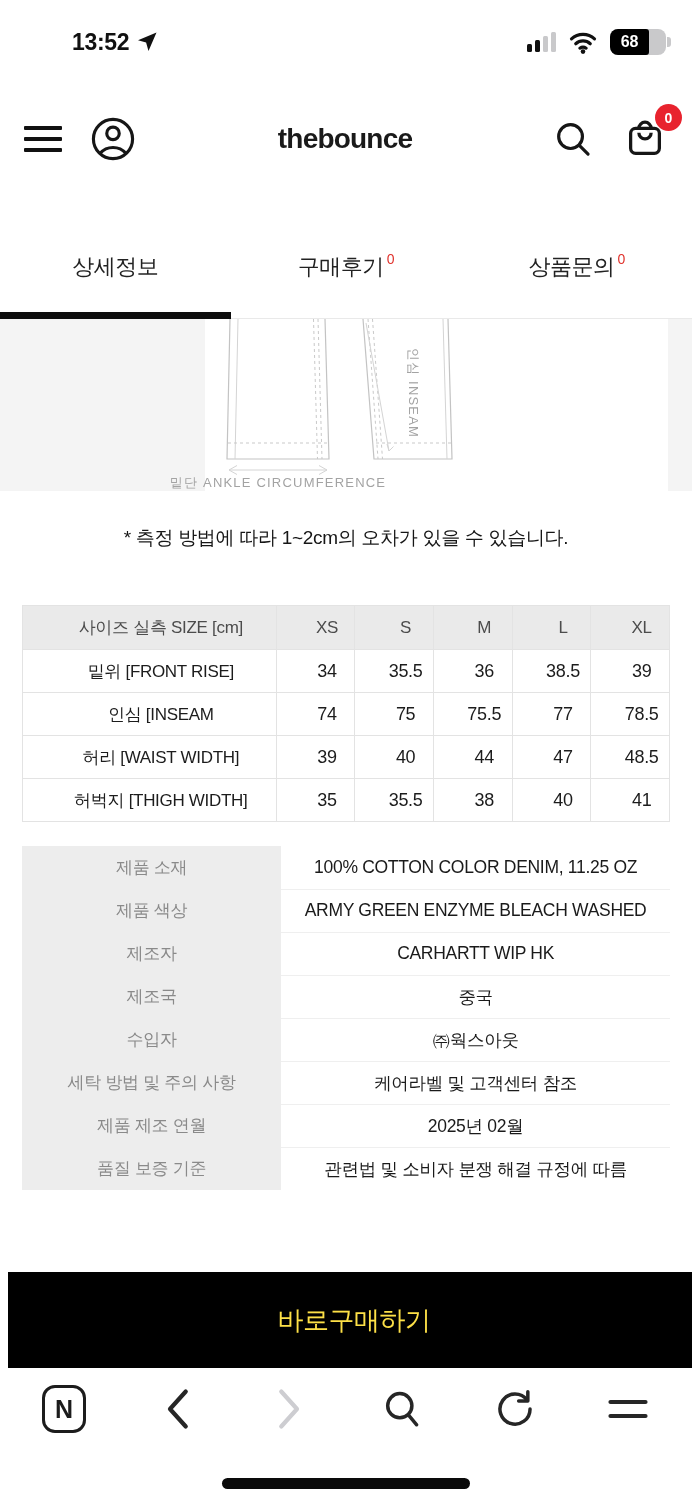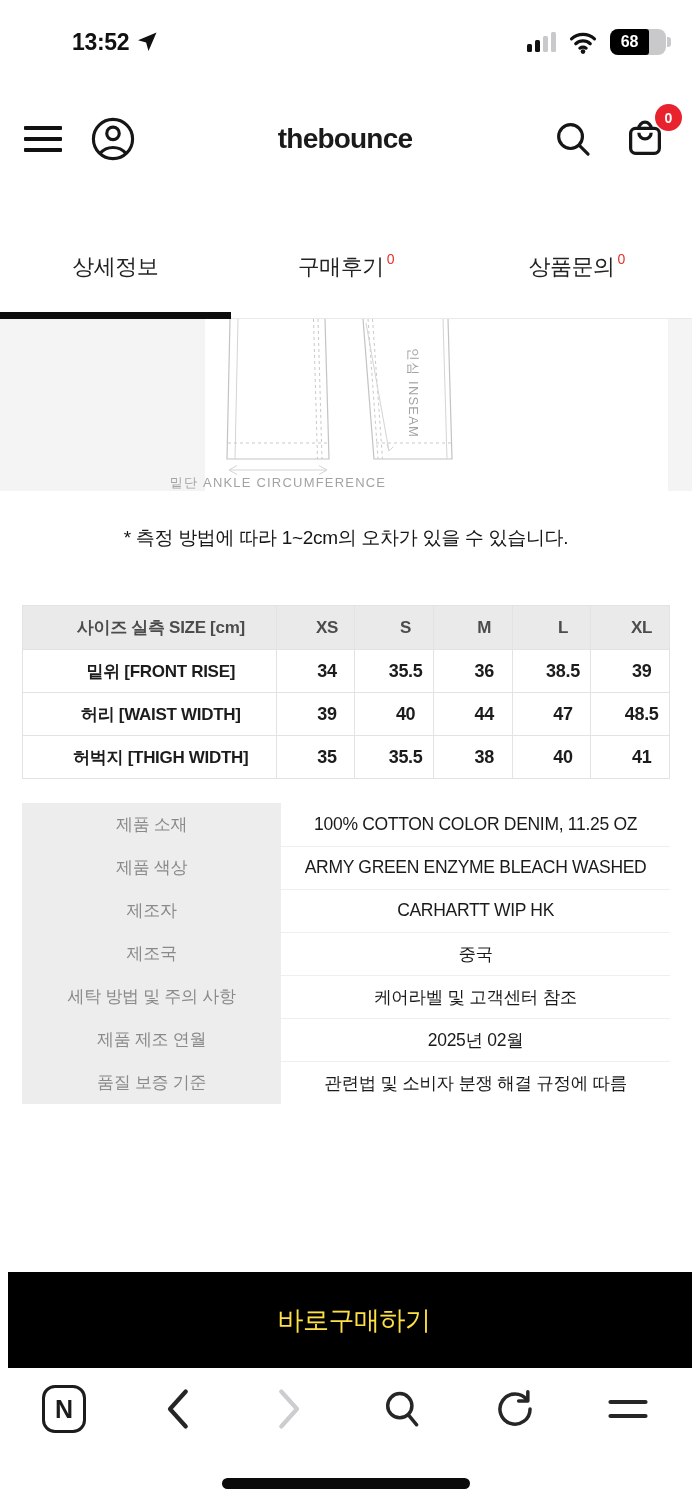--- a/index.html
+++ b/index.html
@@ -52,21 +52,21 @@
   .sketch-thin { stroke:#d4d4d4; stroke-width:1; fill:none; }
   .sketch-dash { stroke:#c9c9c9; stroke-width:1; fill:none; stroke-dasharray:3 3; }
   .sketch-label { fill:#a3a3a3; font-size:13px; letter-spacing:1.2px; }
 
   
   .note { margin-top:34px; text-align:center; font-size:19px; color:#161616; letter-spacing:-0.3px; }
 
   
   .size-table { width:648px; margin:54px auto 0; border-collapse:collapse; table-layout:fixed; }
   .size-table th, .size-table td { border:1px solid #e3e3e3; text-align:center; height:43px;
-    font-weight:700; letter-spacing:-0.3px;padding-left:23px; }
+    font-weight:400; letter-spacing:-0.3px;padding-left:23px; }
   .size-table th { background:#eaeaea; color:#4c4c4c; font-size:17px; height:44px; }
   .size-table td { color:#1c1c1c; font-size:17px; background:#fff; }
   .size-table td.num { font-size:18px; }
   .size-table col.c-label { width:39.2%; }
 
   
   .info-table { width:648px; margin:24px auto 0; border-collapse:collapse; table-layout:fixed; }
   .info-table td { height:43px; text-align:center; letter-spacing:-0.3px; }
   .info-table td.lbl { background:#ededed; color:#8a8a8a; font-size:17px; width:40%; }
   .info-table td.val { background:#fff; color:#1a1a1a; font-size:17.5px; border-bottom:1px solid #efefef; }
@@ -210,20 +210,28 @@
     </tr>
     <tr>
       <td>밑위 [FRONT RISE]</td>
       <td class="num">34</td>
       <td class="num">35.5</td>
       <td class="num">36</td>
       <td class="num">38.5</td>
       <td class="num">39</td>
     </tr>
     <tr>
+      <td>인심 [INSEAM</td>
+      <td class="num">74</td>
+      <td class="num">75</td>
+      <td class="num">75.5</td>
+      <td class="num">77</td>
+      <td class="num">78.5</td>
+    </tr>
+    <tr>
       <td>허리 [WAIST WIDTH]</td>
       <td class="num">39</td>
       <td class="num">40</td>
       <td class="num">44</td>
       <td class="num">47</td>
       <td class="num">48.5</td>
     </tr>
     <tr>
       <td>허벅지 [THIGH WIDTH]</td>
       <td class="num">35</td>
@@ -247,20 +255,24 @@
     </tr>
     <tr>
       <td class="lbl">제조자</td>
       <td class="val">CARHARTT WIP HK</td>
     </tr>
     <tr>
       <td class="lbl">제조국</td>
       <td class="val">중국</td>
     </tr>
     <tr>
+      <td class="lbl">수입자</td>
+      <td class="val">㈜웍스아웃</td>
+    </tr>
+    <tr>
       <td class="lbl">세탁 방법 및 주의 사항</td>
       <td class="val">케어라벨 및 고객센터 참조</td>
     </tr>
     <tr>
       <td class="lbl">제품 제조 연월</td>
       <td class="val">2025년 02월</td>
     </tr>
     <tr>
       <td class="lbl">품질 보증 기준</td>
       <td class="val">관련법 및 소비자 분쟁 해결 규정에 따름</td>

